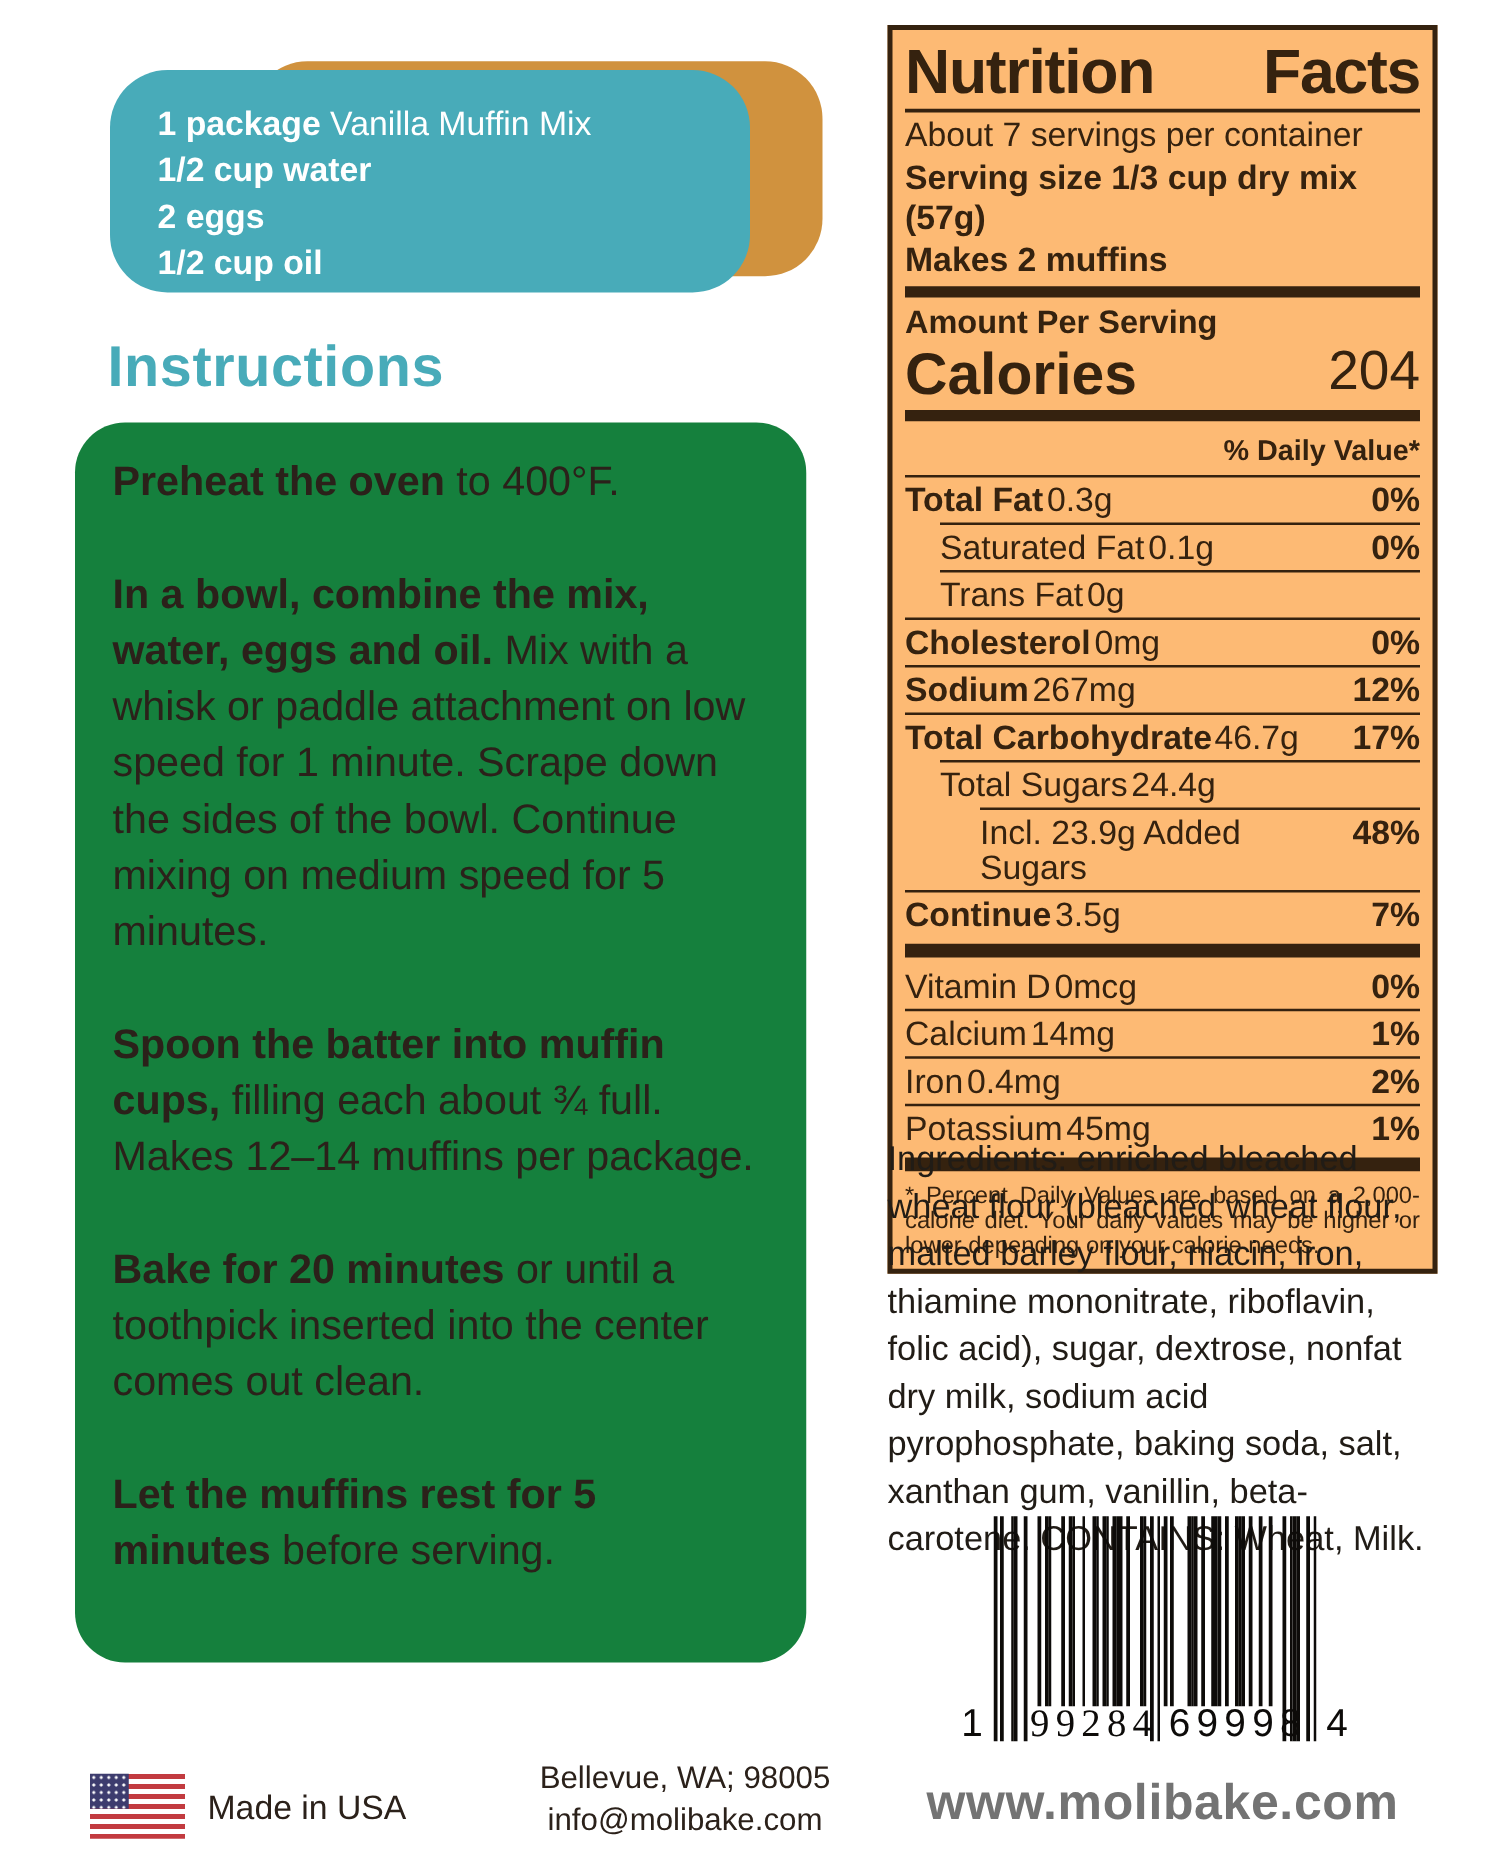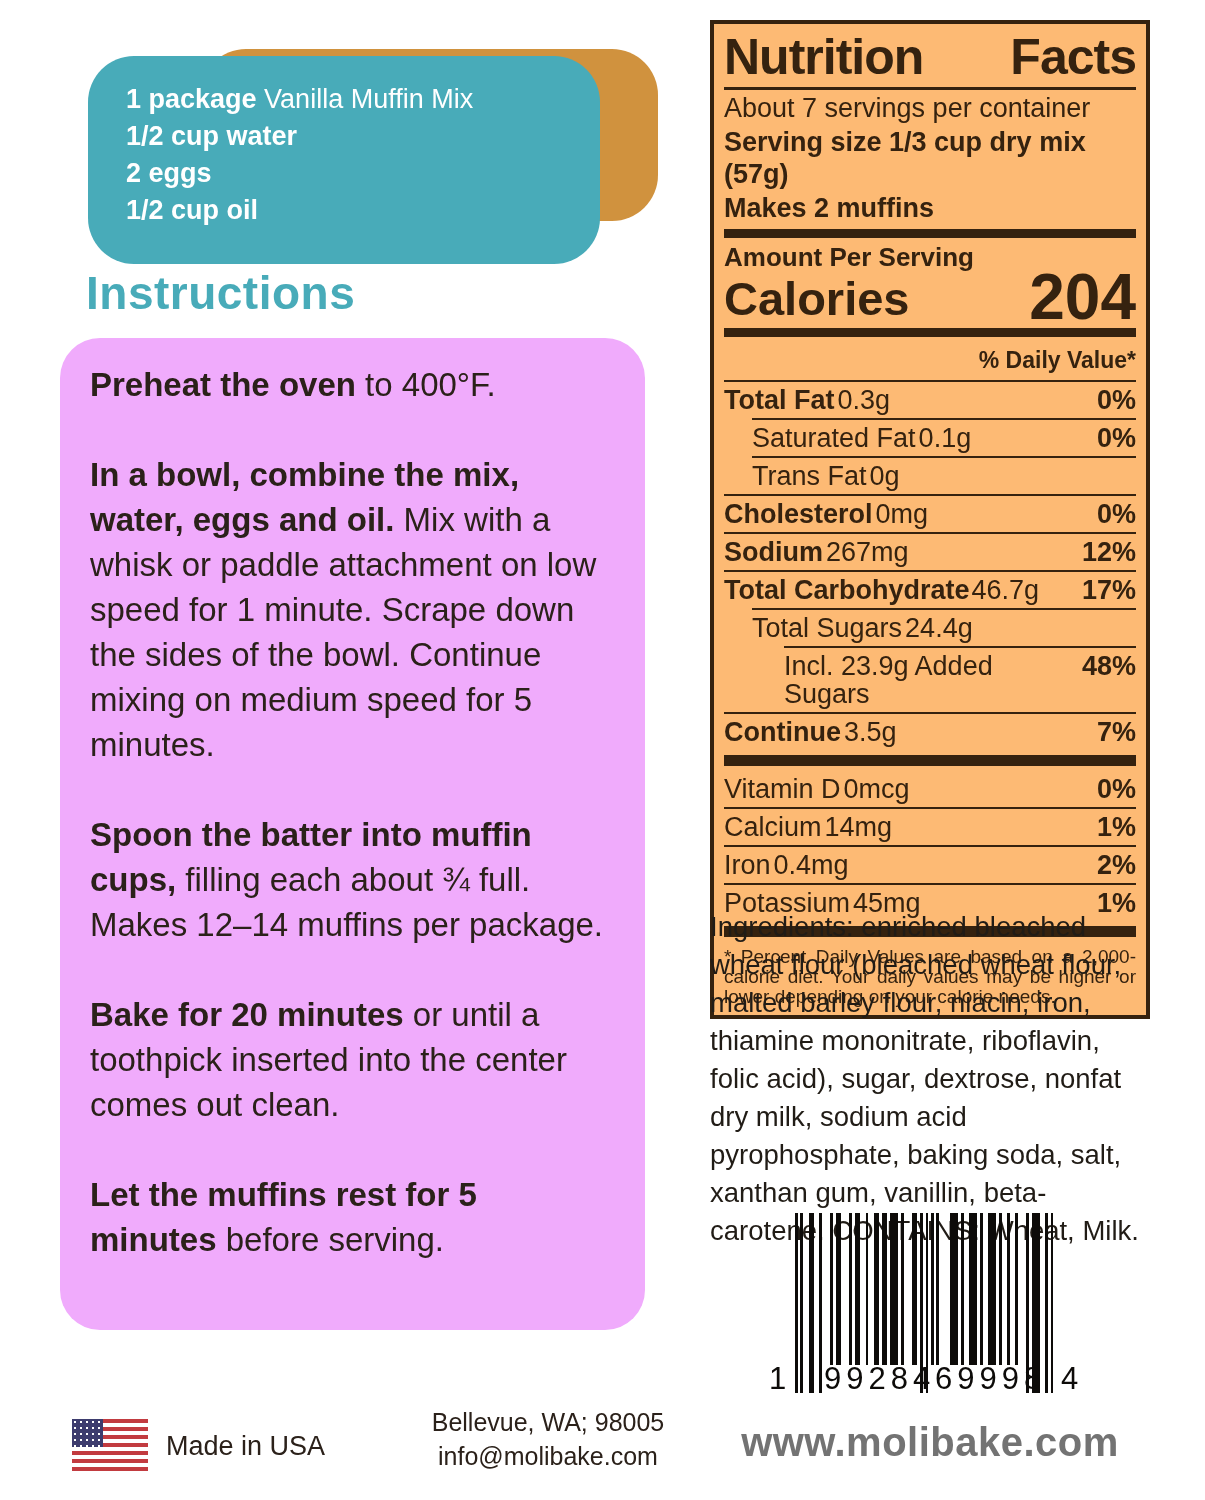--- a/index.html
+++ b/index.html
@@ -3,45 +3,45 @@
 <meta charset="utf-8">
 <style>
   html,body{margin:0;padding:0;background:#ffffff;}
   .page{position:relative;width:1205px;height:1500px;background:#ffffff;overflow:hidden;
         font-family:"Liberation Sans",sans-serif;color:#2b211a;}
   .b{font-weight:bold;}
 
   
   .recipe-shadow{position:absolute;left:200px;top:49px;width:458px;height:172px;
                  background:#d0923e;border-radius:46px;}
-  .recipe-card{position:absolute;left:88px;top:56px;width:512px;height:208px;box-sizing:border-box;
+  .recipe-card{position:absolute;left:88px;top:56px;width:512px;height:178px;box-sizing:border-box;
                background:#48abb9;border-radius:46px;padding:25px 0 0 38px;color:#ffffff;
                font-size:27px;line-height:37px;font-weight:500;}
   .recipe-line .b{font-weight:bold;}
 
   
   .instructions-title{position:absolute;left:86px;top:266px;margin:0;font-size:46px;
                       font-weight:bold;color:#48abb9;letter-spacing:.5px;}
   .gray-box{position:absolute;left:60px;top:338px;width:585px;height:992px;box-sizing:border-box;
-            background:#f0abfc;border-radius:40px;padding:24px 38px 0 30px;
+            background:#15803d;border-radius:40px;padding:24px 38px 0 30px;
             font-size:33px;line-height:45px;color:#2b211a;}
   .para{margin:0 0 45px 0;}
 
   
   .nf{position:absolute;left:710px;top:20px;width:440px;box-sizing:border-box;background:#fdba74;
       border:4px solid #35220f;padding:4px 10px 8px 10px;color:#35220f;}
   .nf-title{font-size:50px;font-weight:bold;letter-spacing:-1px;line-height:58px;
             text-align:justify;text-align-last:justify;border-bottom:3px solid #35220f;padding-bottom:1px;}
   .nf-line{font-size:27px;line-height:32px;margin-top:2px;}
   .nf-bar{height:9px;background:#35220f;margin:5px 0;}
   .nf-bar.big{height:11px;}
   .nf-amount{font-size:26px;font-weight:bold;line-height:28px;}
   .nf-cal-row{display:flex;justify-content:space-between;align-items:flex-end;height:52px;}
   .nf-cal-label{font-size:47px;font-weight:bold;line-height:48px;}
-  .nf-cal-value{font-size:64px;font-weight:bold;line-height:52px;}
+  .nf-cal-value{font-size:44px;font-weight:normal;line-height:52px;}
   .nf-dv{text-align:right;font-size:23px;font-weight:bold;padding:5px 0 6px 0;
          border-bottom:2px solid #35220f;}
   .nf-row{display:flex;justify-content:space-between;align-items:baseline;
           font-size:27px;line-height:28px;padding:4px 0;border-top:2px solid #35220f;}
   .nf-row.nb{border-top:none;}
   .nf-row .rn{display:flex;gap:3px;}
   .nf-row .pct{font-weight:bold;}
   .ind1{margin-left:28px;}
   .ind2{margin-left:60px;}
   .nf-footnote{font-size:19px;line-height:20px;text-align:justify;padding-top:5px;}
@@ -51,21 +51,21 @@
                font-size:27.5px;line-height:38px;color:#211c16;}
 
   
   .barcode{position:absolute;left:795px;top:1213px;width:258px;height:220px;}
   .bars{display:flex;align-items:flex-start;height:180px;}
   .m{width:2.72px;height:152px;}
   .m.on{background:#0d0b09;}
   .m.tall{height:180px;}
   .bc-d{position:absolute;top:148px;font-size:31px;line-height:36px;color:#0d0b09;}
   .bc-left{left:-26px;}
-  .bc-g1{left:29px;width:92px;text-align:center;letter-spacing:5px;}
+  .bc-g1{left:29px;width:92px;text-align:center;letter-spacing:5px;font-family:Liberation Serif, serif;}
   .bc-g2{left:140px;width:92px;text-align:center;letter-spacing:5px;}
   .bc-right{left:266px;}
 
   
   .flag{position:absolute;left:72px;top:1419px;width:76px;height:52px;
         background:repeating-linear-gradient(to bottom,#c23b40 0 4px,#ffffff 4px 8px);}
   .flag .canton{position:absolute;left:0;top:0;width:31px;height:28px;background:#3d3c6e;
         background-image:radial-gradient(circle,#ffffff 1px,transparent 1.4px);background-size:6px 6px;}
   .made-in{position:absolute;left:166px;top:1431px;font-size:27px;color:#2b211a;}
   .address{position:absolute;left:398px;top:1405px;width:300px;text-align:center;

